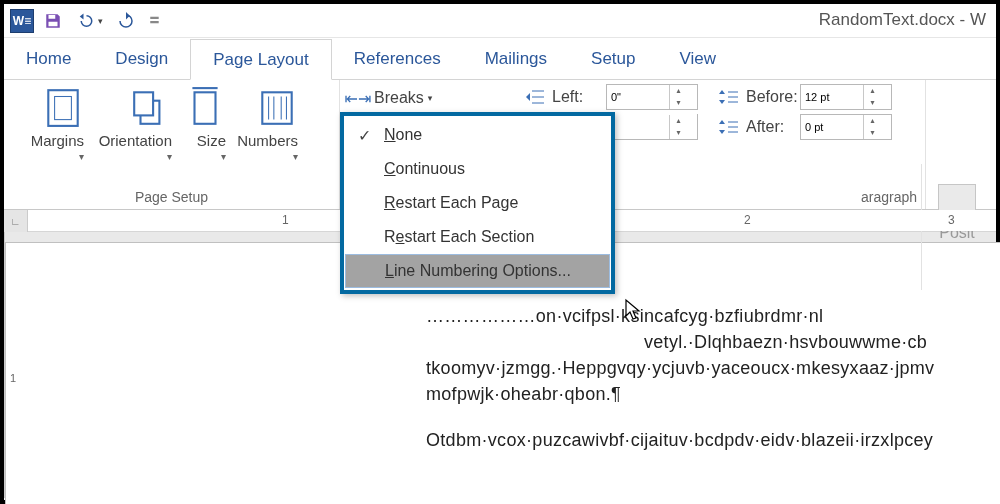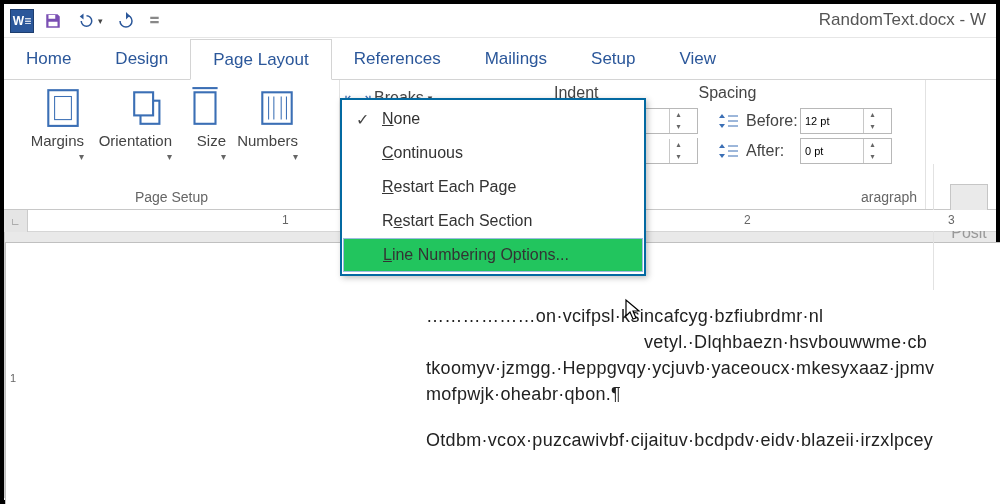--- a/index.html
+++ b/index.html
@@ -40,24 +40,24 @@
   .para-head{display:flex;gap:100px;font-size:16px;color:#444;margin-bottom:6px;padding-left:30px;}
   .para-row{display:flex;align-items:center;gap:6px;margin-bottom:4px;}
   .para-row .ic{width:22px;height:18px;color:#3b6fb5;}
   .para-row label{font-size:16px;color:#444;width:48px;}
   .spin{display:flex;align-items:center;border:1px solid #b8b8b8;height:26px;width:92px;background:#fff;}
   .spin input{border:none;width:62px;font-size:11px;padding:2px 4px;outline:none;}
   .spin .arrows{display:flex;flex-direction:column;border-left:1px solid #c8c8c8;width:18px;}
   .spin .arrows span{height:12px;font-size:8px;text-align:center;line-height:12px;color:#666;cursor:pointer;}
 
   
-  .dropdown{position:absolute;left:336px;top:18px;width:306px;background:#fff;border:2px solid #0369a1;box-shadow:2px 2px 6px rgba(0,0,0,.25);z-index:20;padding:2px 0;}
+  .dropdown{position:absolute;left:336px;top:32px;width:275px;background:#fff;border:4px solid #0369a1;box-shadow:2px 2px 6px rgba(0,0,0,.25);z-index:20;padding:2px 0;}
   .dd-item{display:flex;align-items:center;height:34px;padding:0 14px 0 40px;font-size:16px;color:#333;position:relative;cursor:pointer;}
   .dd-item.checked::before{content:"✓";position:absolute;left:14px;font-size:16px;color:#444;}
-  .dd-item.hover{background:#22c55e;border:1px solid #9cbce0;margin:0 1px;padding-left:39px;}
+  .dd-item.hover{background:#a3a3a3;border:1px solid #9cbce0;margin:0 1px;padding-left:39px;}
   .dd-item .ul{text-decoration:underline;}
 
   
   .ruler-row{height:22px;display:flex;background:#f2f2f2;border-bottom:1px solid #d6d6d6;font-size:11px;color:#777;}
   .ruler-row .corner{width:24px;height:22px;background:#e5e5e5;border-right:1px solid #cbcbcb;display:flex;align-items:center;justify-content:center;font-size:10px;}
   .ruler{flex:1;position:relative;background:#fff;}
   .ruler .num{position:absolute;top:3px;font-size:12px;color:#666;}
 
   
   .docwrap{display:flex;height:266px;background:#e9e9e9;}
@@ -67,21 +67,21 @@
   .page p{white-space:nowrap;}
 
   
   .frame::after{content:"";position:absolute;right:-7px;bottom:-7px;top:6px;width:7px;background:#000;z-index:-1;}
   .frame::before{content:"";position:absolute;left:6px;right:-7px;bottom:-7px;height:7px;background:#000;z-index:-1;}
 
   
   .cursor{position:absolute;left:620px;top:294px;z-index:40;pointer-events:none;}
   .cursor svg{width:20px;height:24px;}
 
-  .posit{position:absolute;right:0;top:84px;color:#999;padding:20px 8px 0 16px;border-left:1px solid #e2e2e2;height:126px;font-size:16px;text-align:center;}
+  .posit{position:absolute;right:12px;top:84px;color:#999;padding:20px 8px 0 16px;border-left:1px solid #e2e2e2;height:126px;font-size:16px;text-align:center;}
   .posit .ic{width:38px;height:34px;border:1px solid #c6c6c6;margin:0 auto 6px auto;background:linear-gradient(#eaeaea,#eaeaea);}
 </style>
 </head>
 <body>
 
 <div class="frame">
 
   <div class="titlebar">
     <div class="w-icon">W≡</div>
     <div class="qat">
@@ -185,24 +185,20 @@
               <line x1="6" y1="9" x2="13" y2="9" stroke="#3b6fb5"></line>
               <line x1="6" y1="13" x2="13" y2="13" stroke="#3b6fb5"></line>
             </svg>
         </span>
         <span>Line Numbers</span>
           <span class="mini-caret">▾</span>
       </div>
     </div>
 
     <div class="para-group" style="position:absolute;left:512px;top:0;width:410px;border-right:1px solid #e2e2e2;">
-      <div class="para-head">
-        <span>Indent</span>
-        <span>Spacing</span>
-      </div>
       <div class="para-row">
         <span class="ic"><svg viewBox="0 0 22 18">
               <path d="M2 9l4-4v8z" fill="#3b6fb5"></path>
               <line x1="8" y1="3" x2="20" y2="3" stroke="#3b6fb5"></line>
               <line x1="8" y1="9" x2="20" y2="9" stroke="#3b6fb5"></line>
               <line x1="8" y1="15" x2="20" y2="15" stroke="#3b6fb5"></line>
             </svg></span>
         <label>Left:</label>
         <div class="spin">
           <input value="0&quot;" style="">

